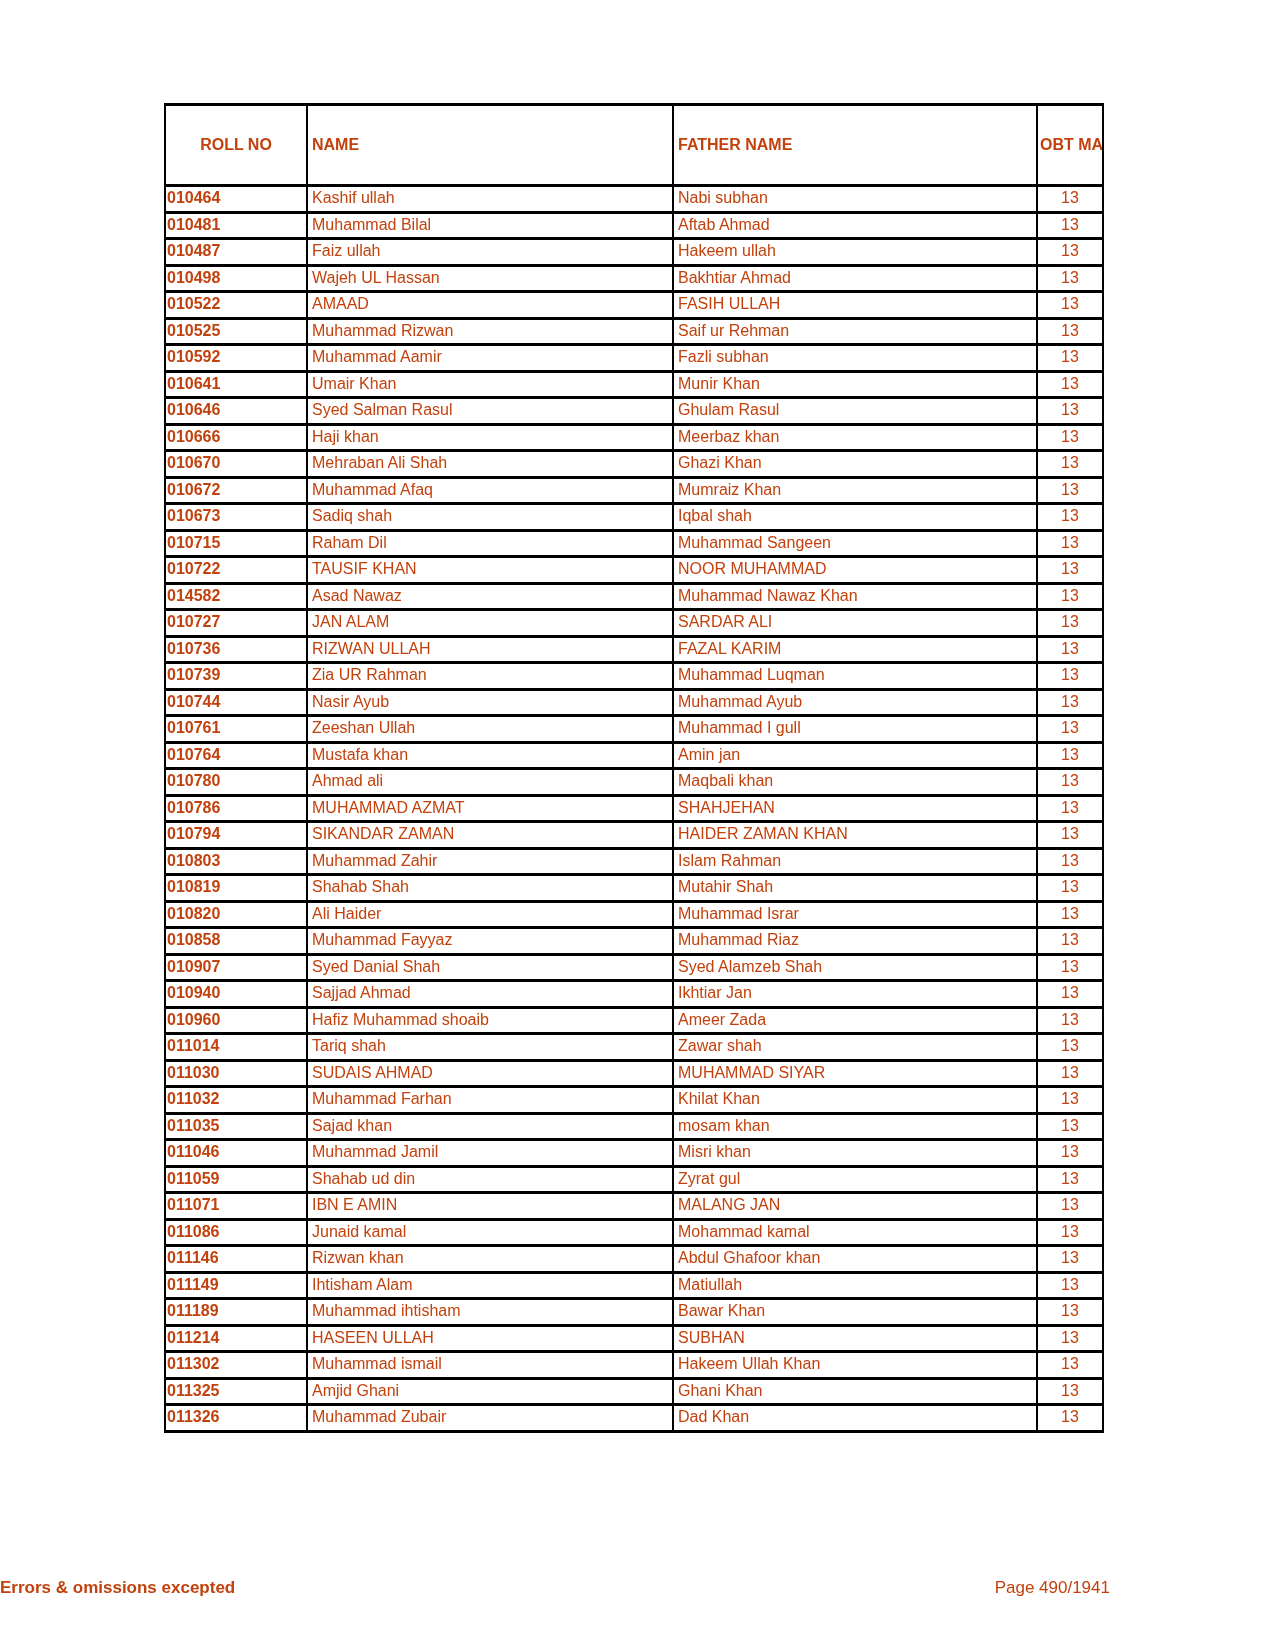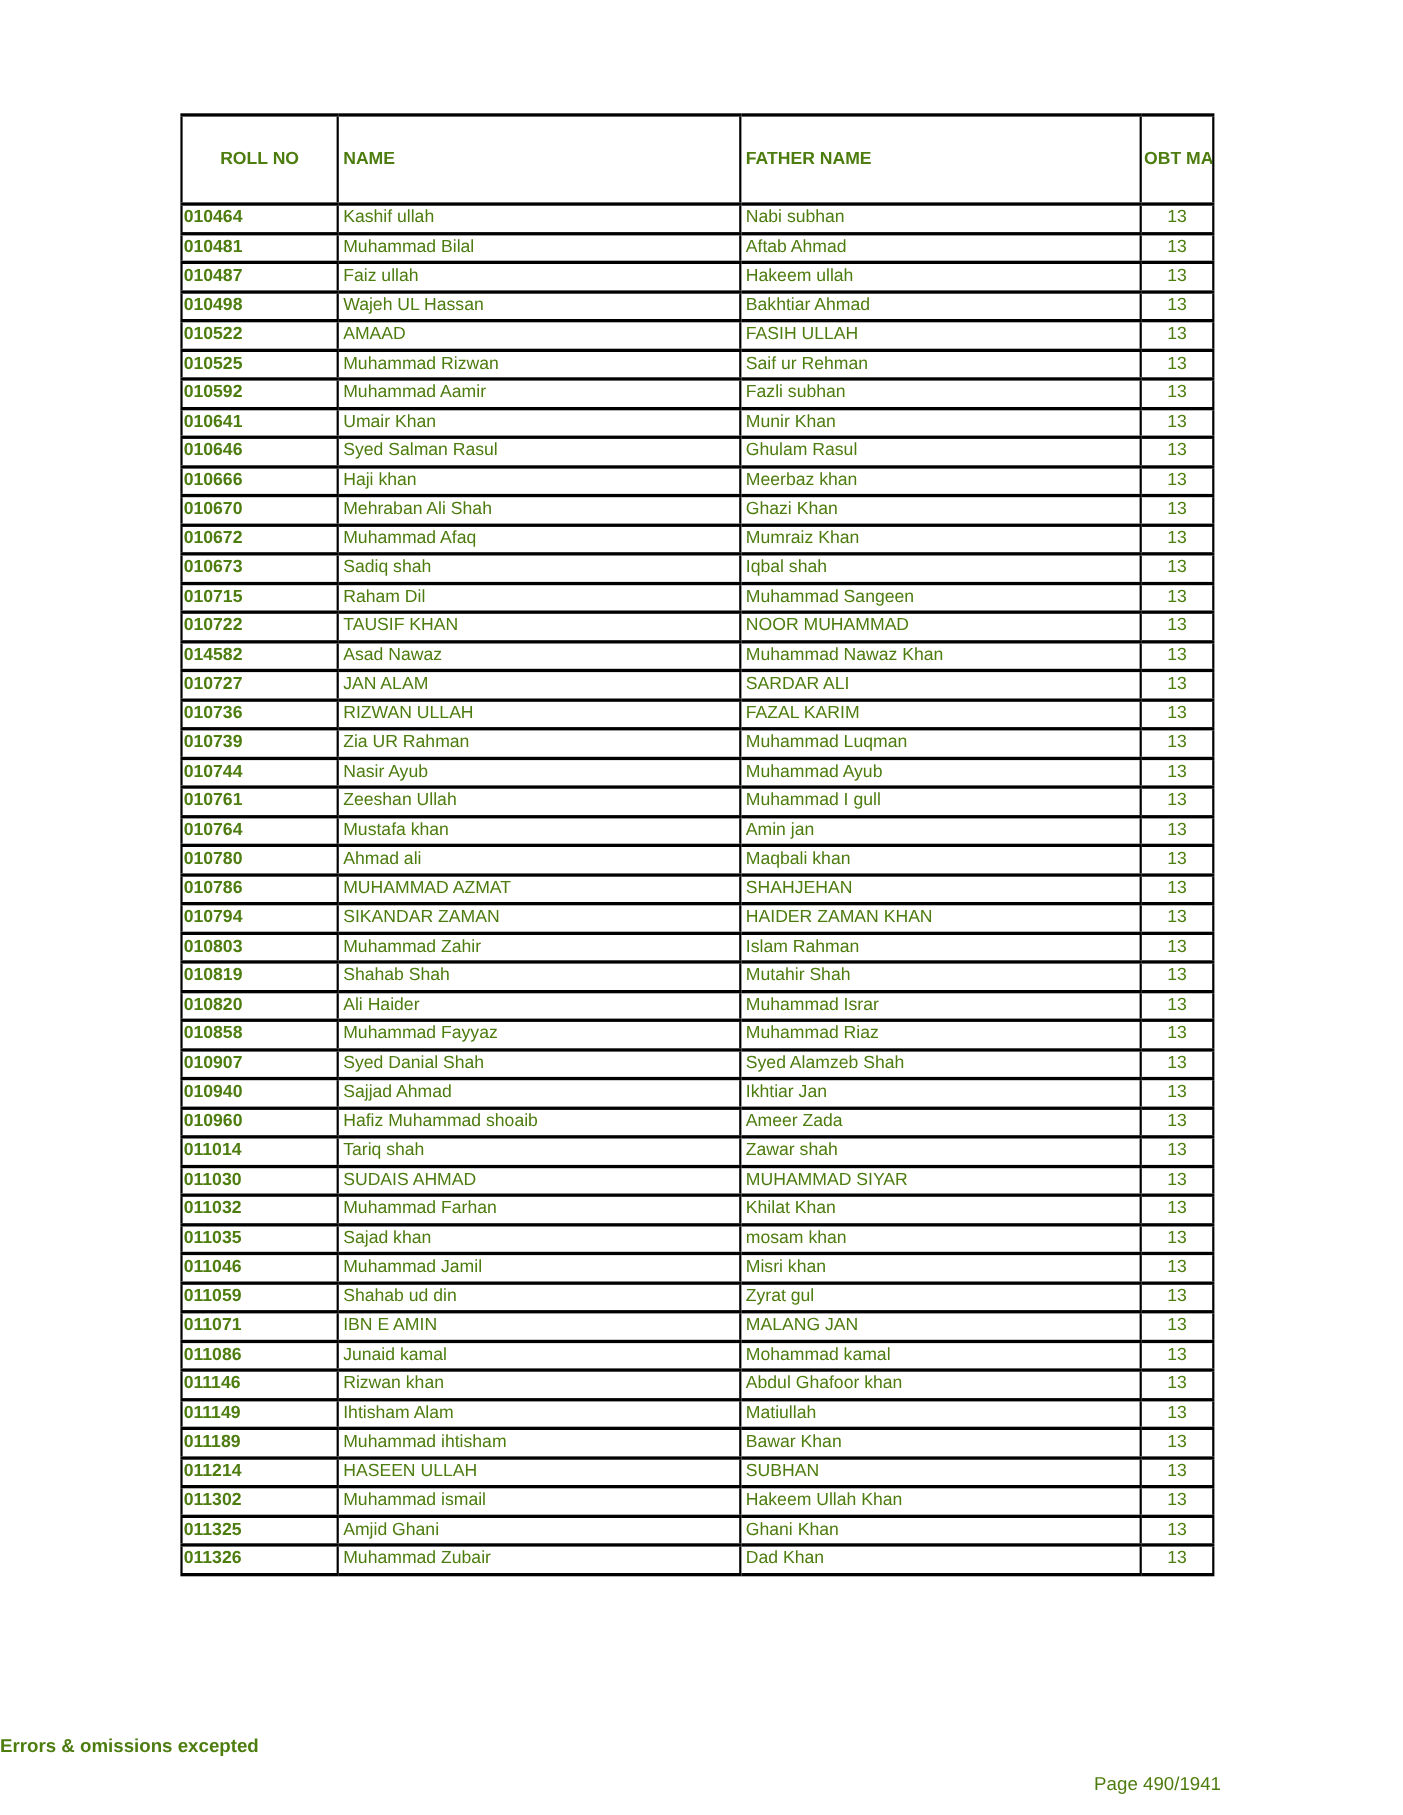--- a/index.html
+++ b/index.html
@@ -6,21 +6,21 @@
     margin: 0;
     padding: 0;
     background: #ffffff;
   }
   .page {
     position: relative;
     width: 1275px;
     height: 1650px;
     background: #ffffff;
     font-family: "Liberation Sans", sans-serif;
-    color: #4d7c0f;
+    color: #c2410c;
   }
   table.results {
     position: absolute;
     left: 164px;
     top: 103px;
     width: 938px;
     border-collapse: collapse;
     table-layout: fixed;
   }
   table.results col.col-roll   { width: 142px; }
@@ -73,21 +73,20 @@
     width: 1275px;
     text-align: left;
     font-weight: bold;
     font-size: 17px;
   }
   .footer-page {
     position: absolute;
     top: 1578px;
     right: 165px;
     font-size: 17px;
-    margin-top: 34px;
   }
 </style>
 </head>
 <body>
 
 <div class="page">
 
   <table class="results">
     <colgroup>
       <col class="col-roll">

